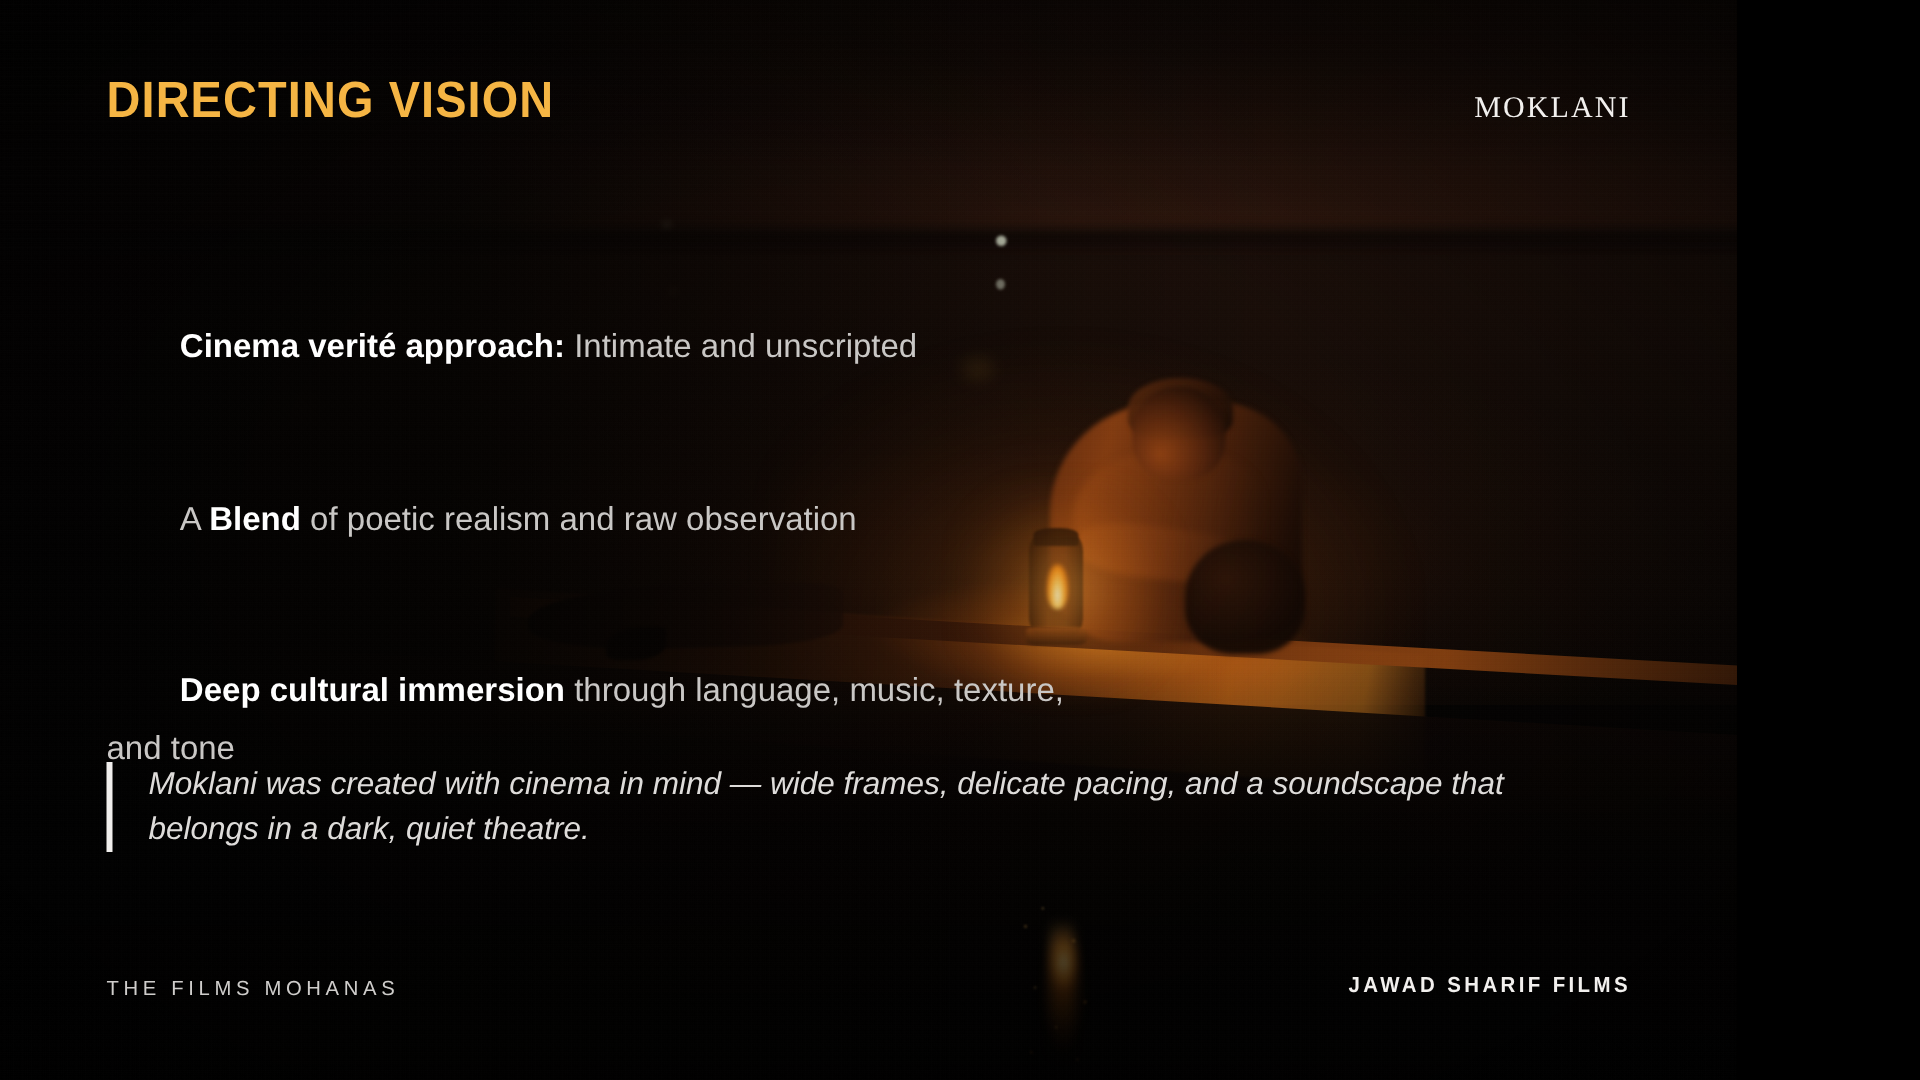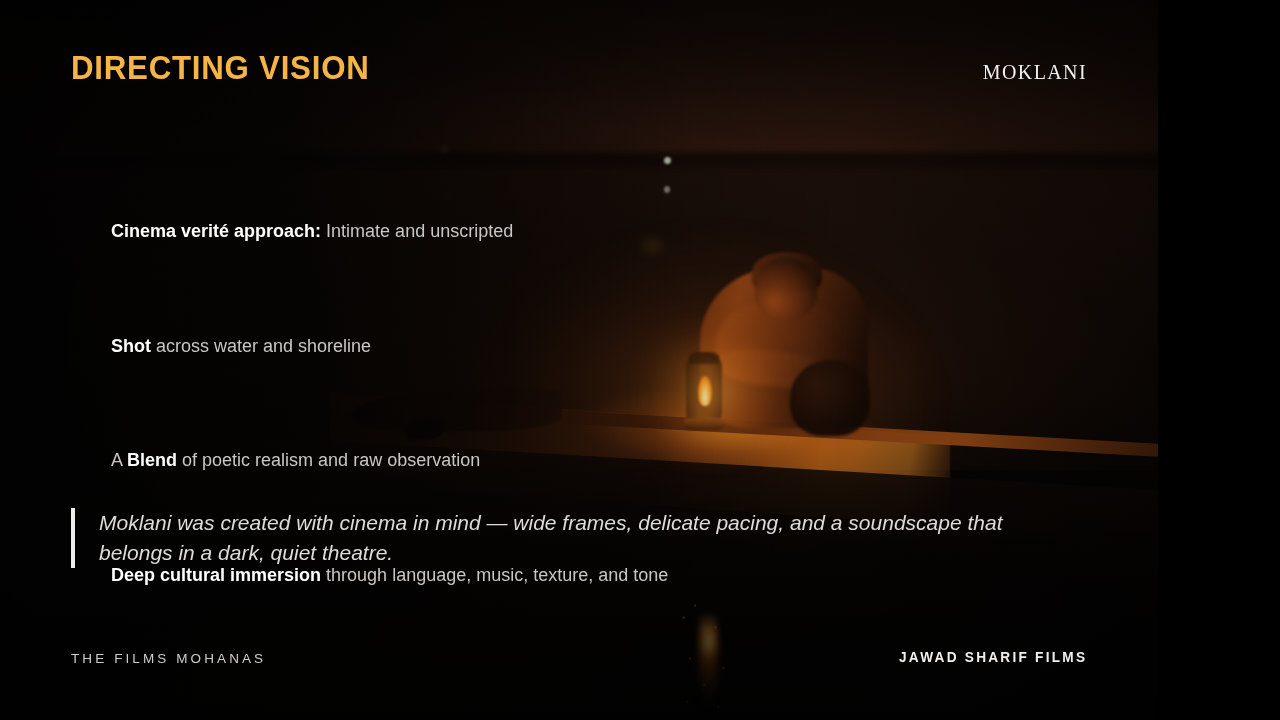--- a/index.html
+++ b/index.html
@@ -314,21 +314,21 @@
     white-space: nowrap;
     font-family: Liberation Serif, serif;
   }
 
   .bullets {
     position: absolute;
     left: 71px; top: 174px;
     width: 660px;
   }
   .bullet-line {
-    font-size: 18px;
+    font-size: 22px;
     line-height: 38.2px;
     color: #c9c7c5;
     font-weight: 400;
     white-space: pre-wrap;
   }
   .bullet-line b {
     color: #ffffff;
     font-weight: 700;
   }
 
@@ -421,23 +421,20 @@
 
     <div class="slide-title">DIRECTING VISION</div>
 
     <div class="brand-label">MOKLANI</div>
 
     <div class="bullets">
       <div class="bullet-line">
         <b>Cinema verité approach:</b><span> Intimate and unscripted</span>
       </div>
       <div class="bullet-line">
-        <b>Shot</b><span> across water and shoreline</span>
-      </div>
-      <div class="bullet-line">
         <span>A </span><b>Blend</b><span> of poetic realism and raw observation</span>
       </div>
       <div class="bullet-line">
         <b>Deep cultural immersion</b><span> through language, music, texture, and tone</span>
       </div>
     </div>
 
     <div class="quote-block">
       <div class="quote-text">Moklani was created with cinema in mind — wide frames, delicate pacing, and a soundscape that belongs in a dark, quiet theatre.</div>
     </div>

